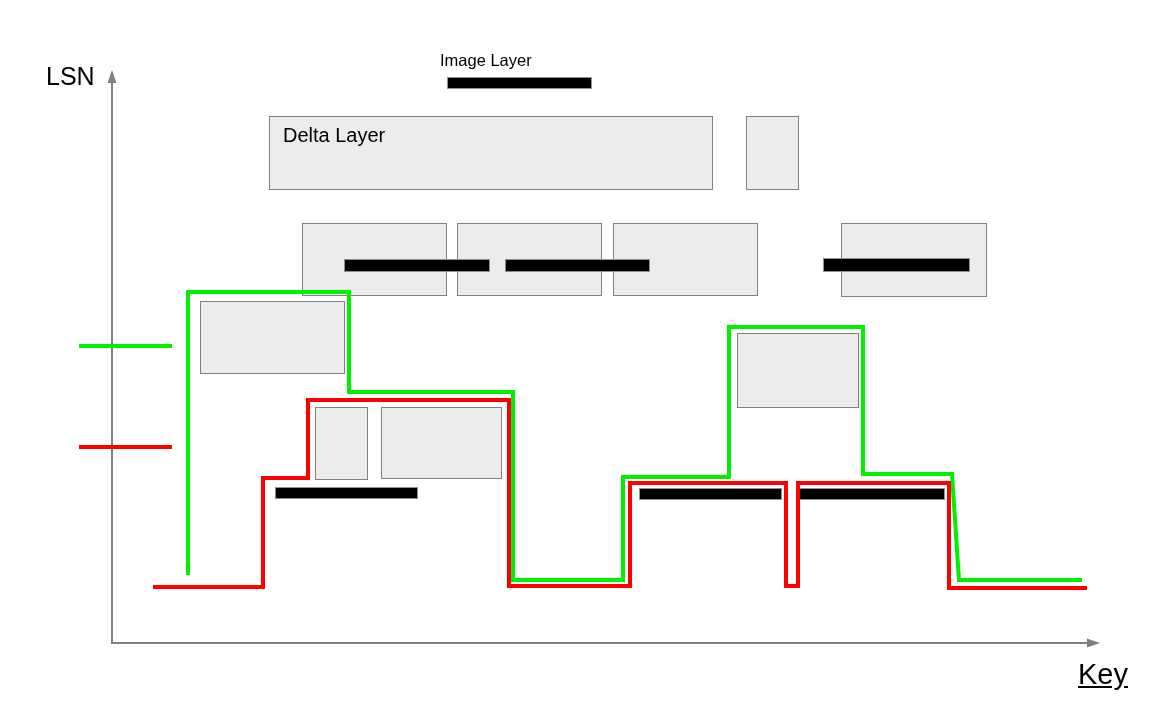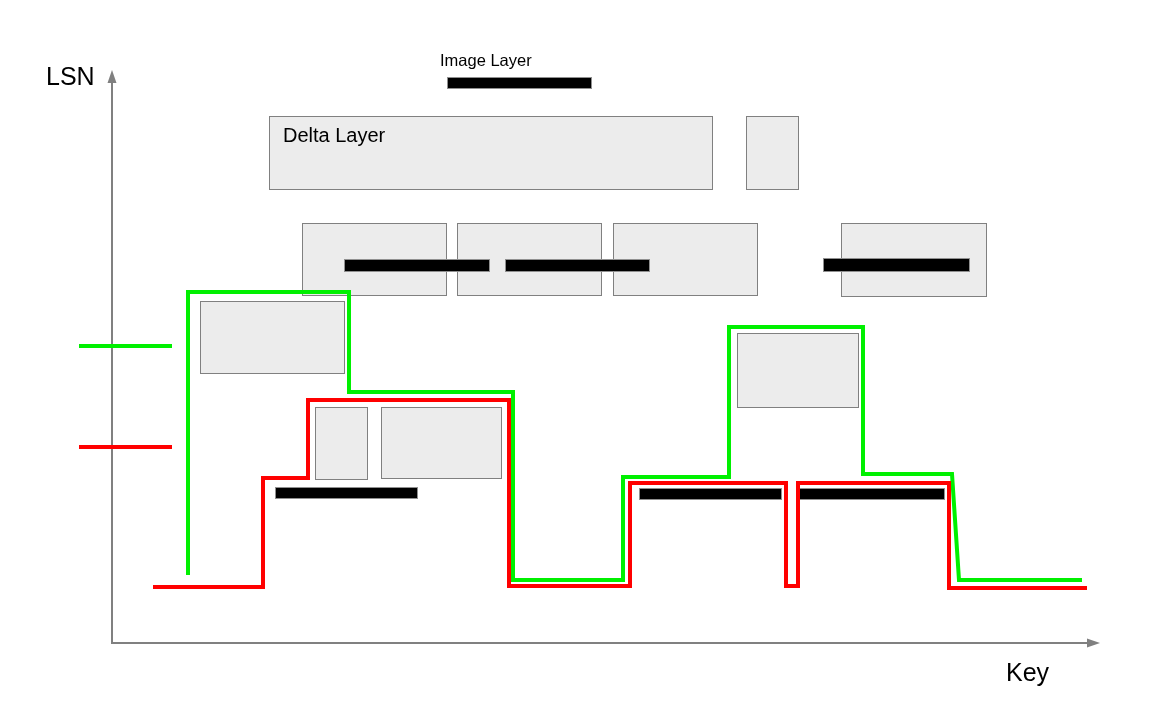--- a/index.html
+++ b/index.html
@@ -6,21 +6,21 @@
   .stage{
     position:relative;width:1175px;height:704px;overflow:hidden;
     font-family:"Liberation Sans",sans-serif;background:#ffffff;
   }
   .shapes-layer{position:absolute;left:0;top:0;width:100%;height:100%;z-index:1;}
   .gray-rect{position:absolute;box-sizing:border-box;border-style:solid;border-width:1.5px;}
   .black-bar{position:absolute;box-sizing:border-box;border-style:solid;border-width:1px;}
   #lines-svg{position:absolute;left:0;top:0;z-index:10;}
   .label{position:absolute;color:#000;z-index:20;white-space:nowrap;}
   .label-lsn{left:46px;top:62px;font-size:25px;}
-  .label-key{left:1006px;top:658px;font-size:25px;}
+  .label-key{left:1078px;top:658px;font-size:29px;text-decoration:underline;}
   .label-image-layer{left:440px;top:51px;width:165px;text-align:left;font-size:16.5px;}
   .label-delta-layer{left:283px;top:124px;font-size:20px;}
 </style>
 </head>
 <body>
 
 <div class="stage" style="background: rgb(255, 255, 255);">
   <div class="shapes-layer">
       <div class="gray-rect" style="left: 269px; top: 116px; width: 444px; height: 74px; background: rgb(236, 236, 236); border-color: rgb(128, 128, 128);"></div>
       <div class="gray-rect" style="left: 746px; top: 116px; width: 53px; height: 74px; background: rgb(236, 236, 236); border-color: rgb(128, 128, 128);"></div>

